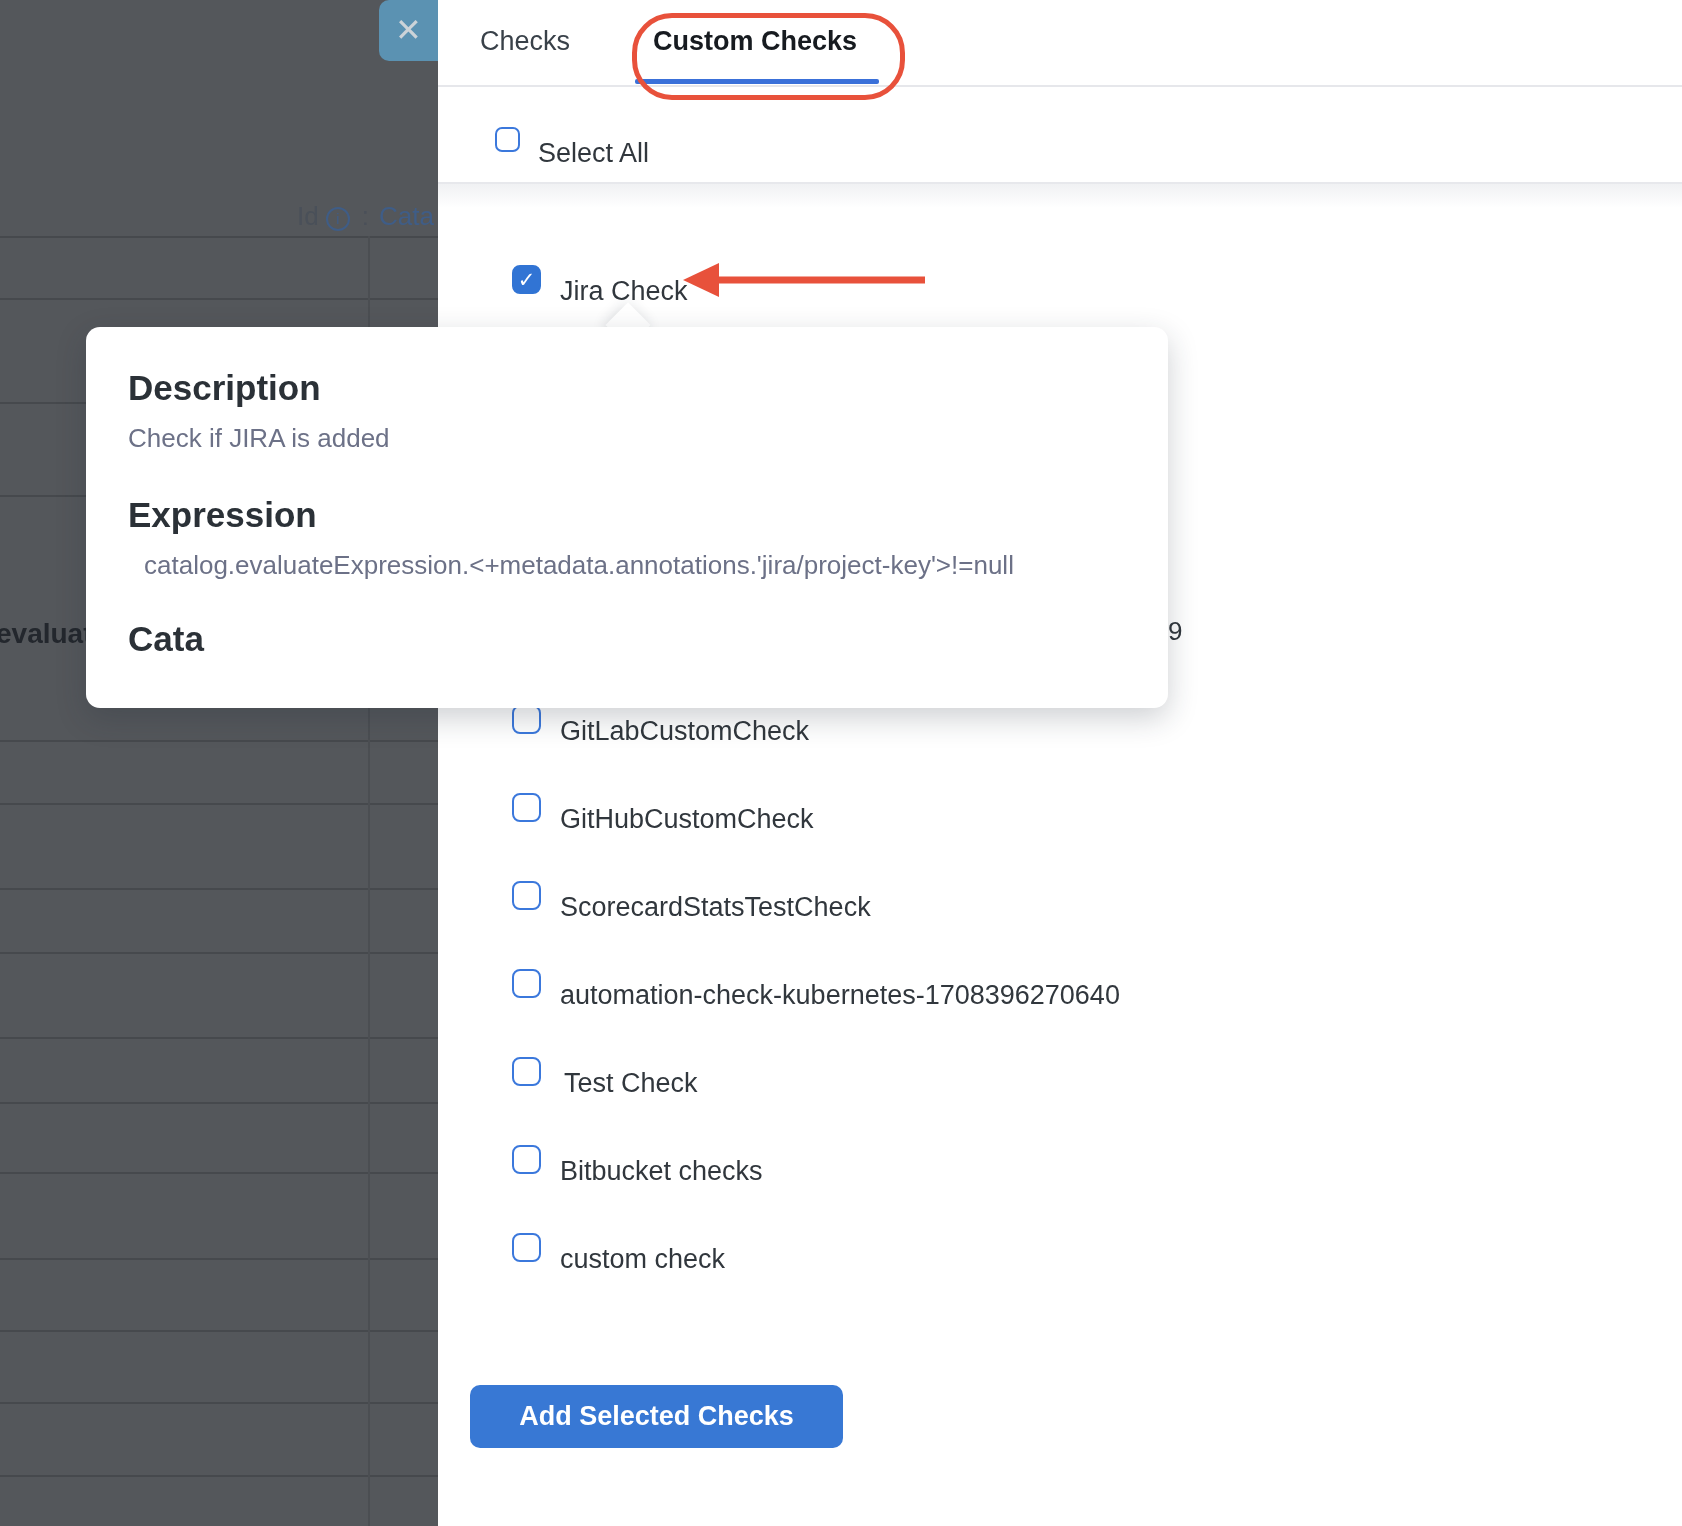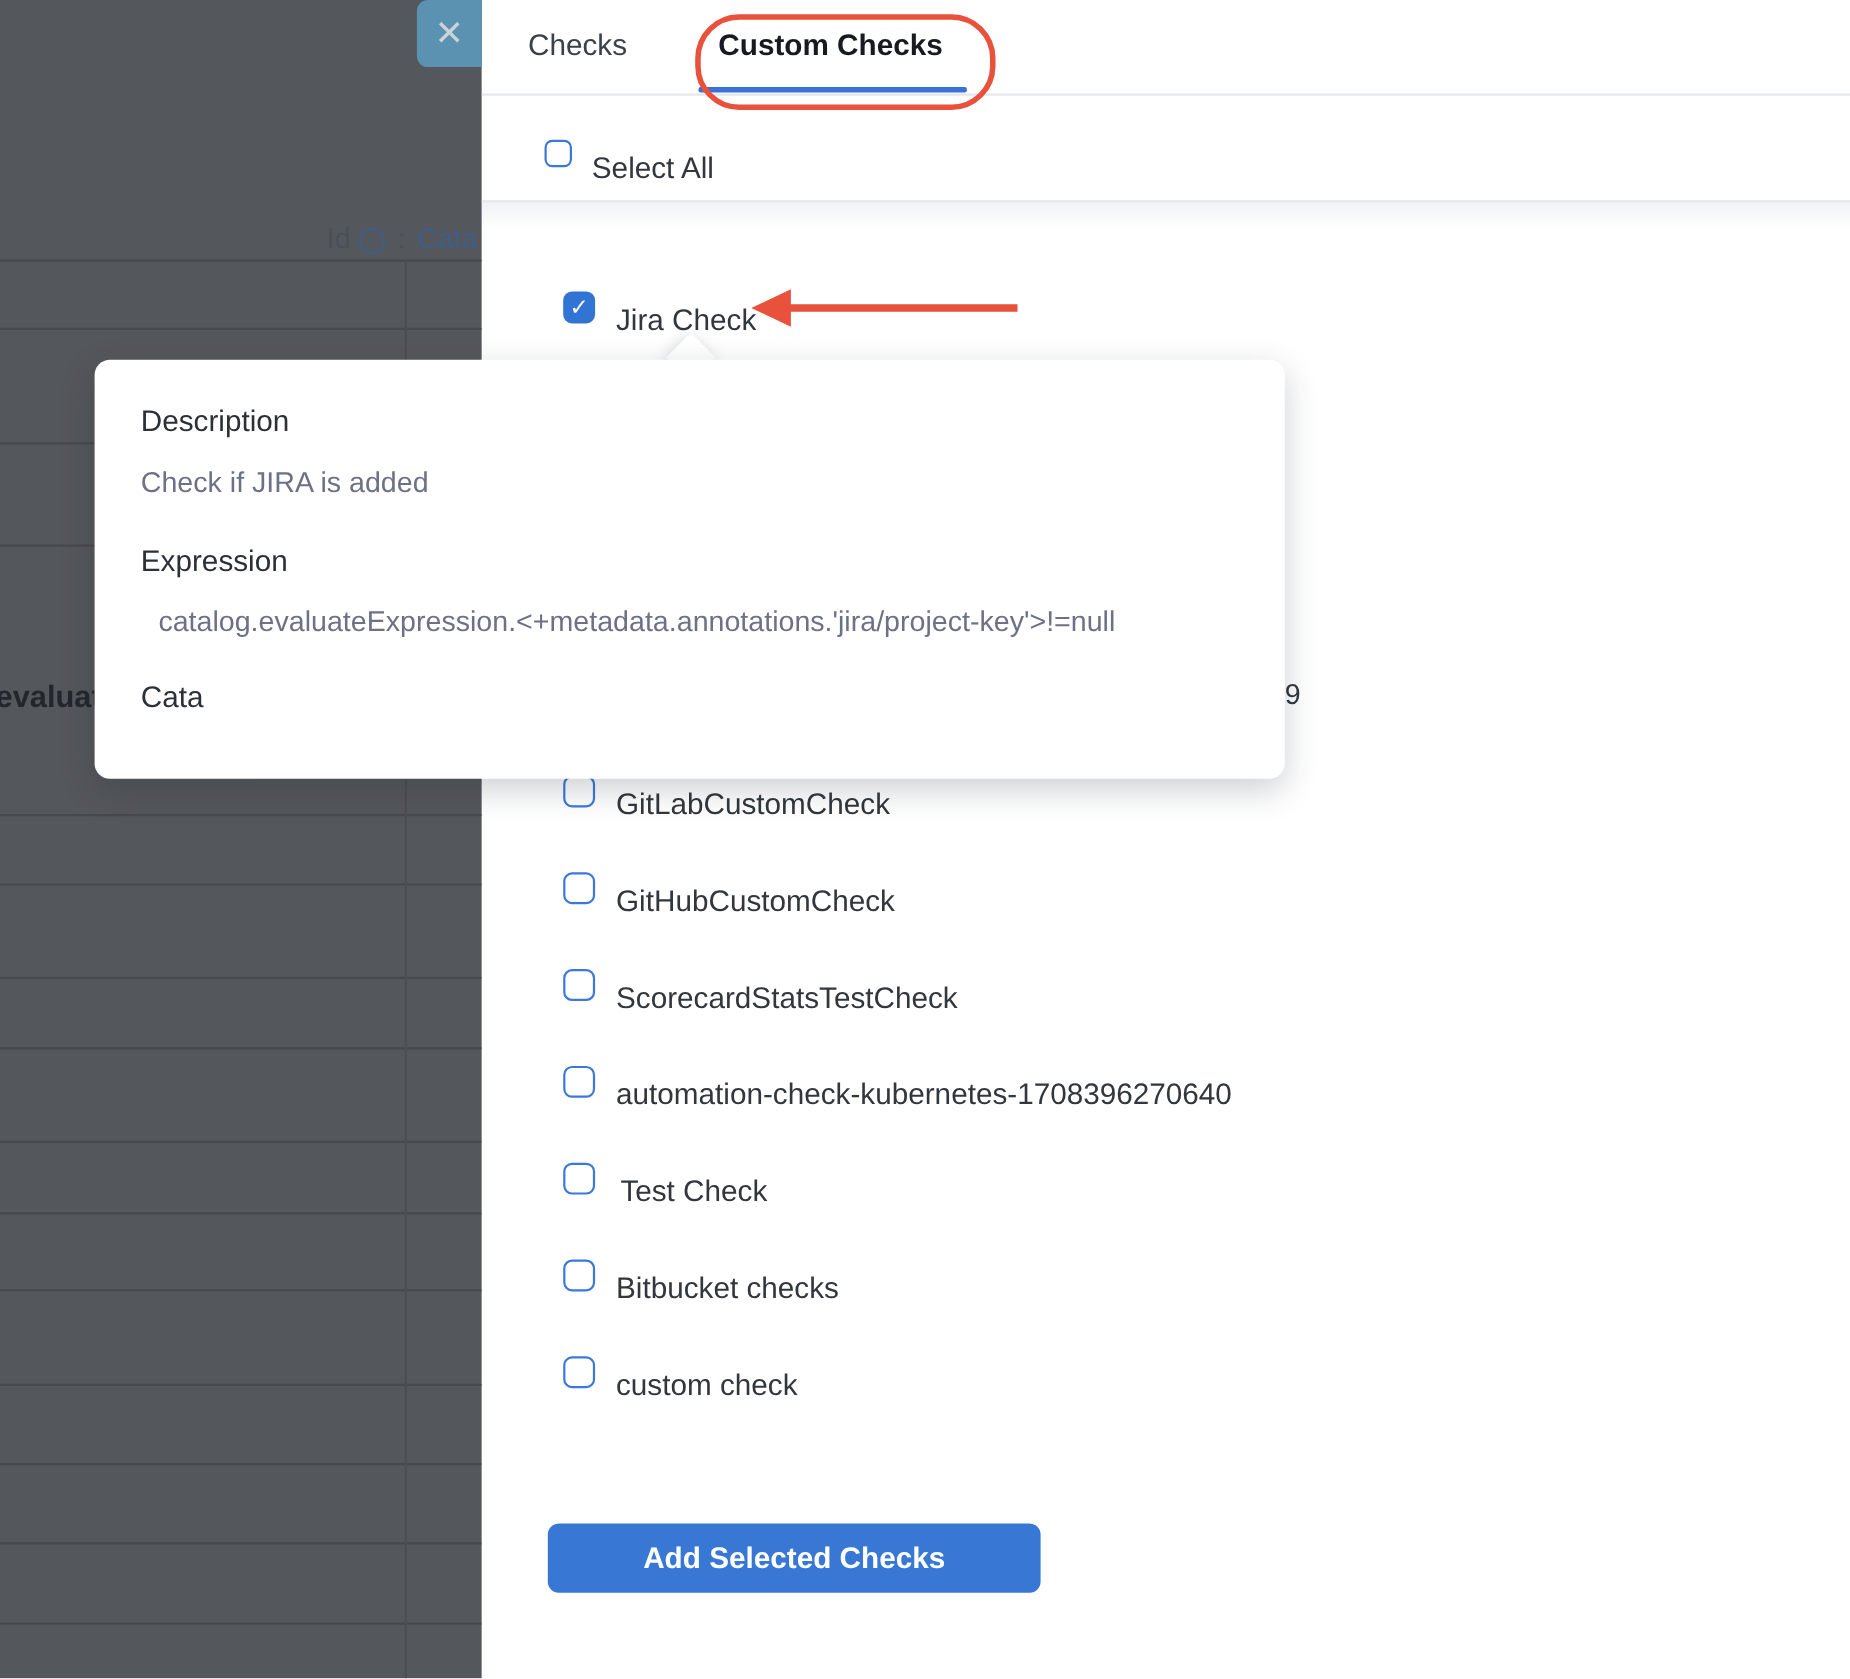--- a/index.html
+++ b/index.html
@@ -50,29 +50,29 @@
   .frag{position:absolute;font-size:26px;color:#31373d;z-index:2;}
 
   
   .arrow{position:absolute;left:683px;top:258px;z-index:6;pointer-events:none;}
 
   
   .caret{position:absolute;left:612px;top:309px;width:32px;height:32px;background:#fff;
     transform:rotate(45deg);box-shadow:0 2px 14px rgba(30,40,55,0.18);z-index:7;}
   .tooltip{position:absolute;left:86px;top:327px;width:1082px;height:381px;background:#fff;border-radius:14px;
     box-shadow:0 10px 30px rgba(30,40,55,0.22);z-index:8;}
-  .tt-label{position:absolute;left:42px;font-size:27px;font-weight:normal;color:#2b3137;}
+  .tt-label{position:absolute;left:42px;font-size:35px;font-weight:bold;color:#2b3137;}
   .tt-value{position:absolute;left:42px;font-size:26px;color:#6c7187;white-space:nowrap;}
   .tt-desc-label{top:41px;} .tt-desc-value{top:96px;}
   .tt-expr-label{top:168px;} .tt-expr-value{top:223px;margin-left:16px;}
   .tt-tags-label{top:292px;}
 
   
-  .add-btn{position:absolute;left:470px;top:1385px;width:448px;height:63px;background:#3878d4;border:none;
-    border-radius:10px;color:#fff;font-size:27px;font-weight:bold;font-family:inherit;cursor:pointer;z-index:3;margin-left:28px;}
+  .add-btn{position:absolute;left:470px;top:1385px;width:373px;height:63px;background:#3878d4;border:none;
+    border-radius:10px;color:#fff;font-size:27px;font-weight:bold;font-family:inherit;cursor:pointer;z-index:3;}
 </style>
 </head>
 <body>
 
 <div id="screen">
 
   <div class="overlay">
     <div class="ov-hline" style="top:236px"></div>
     <div class="ov-hline" style="top:298px"></div>
     <div class="ov-hline" style="top:402px"></div>

